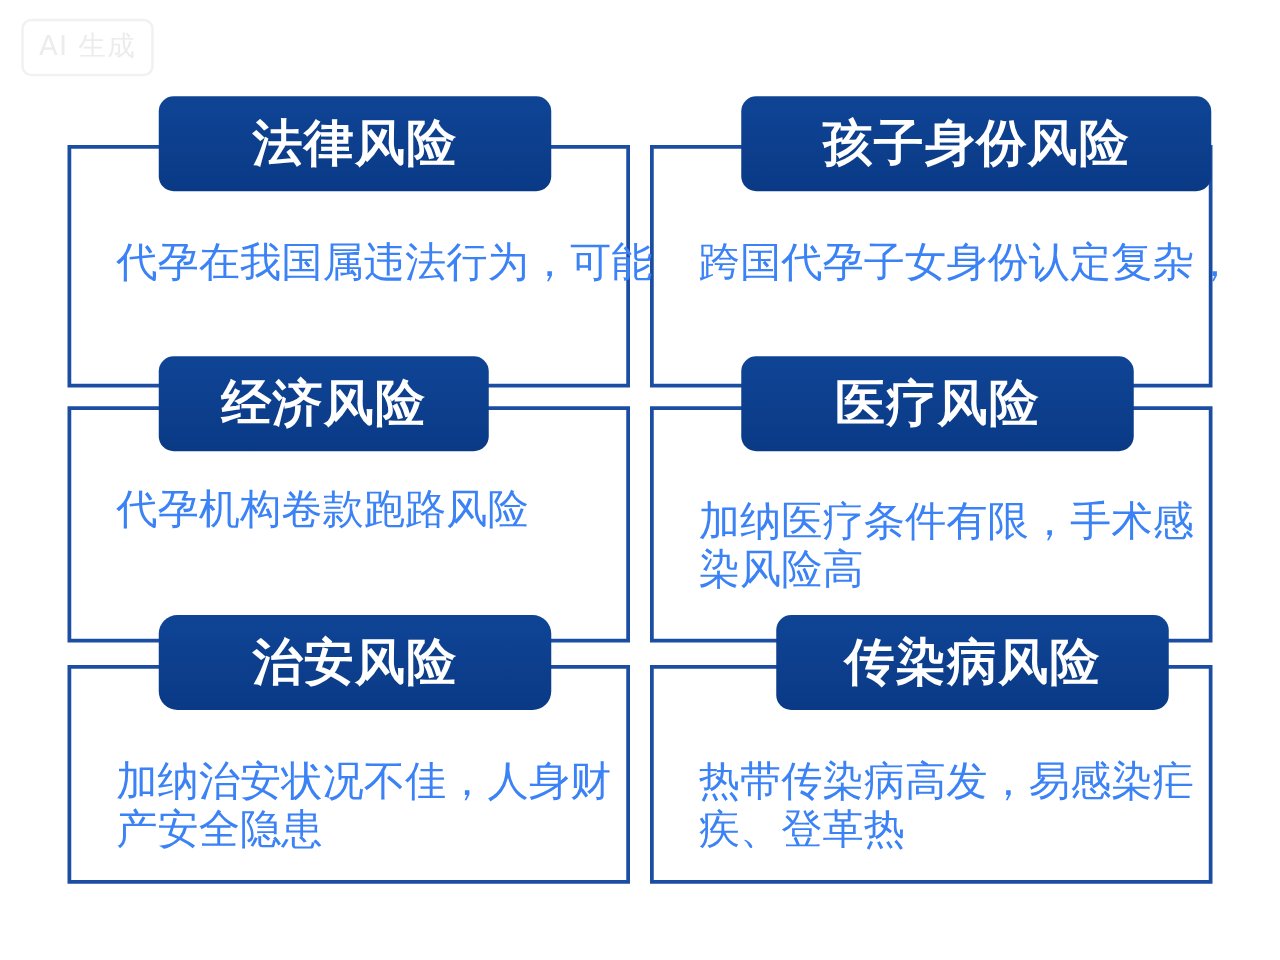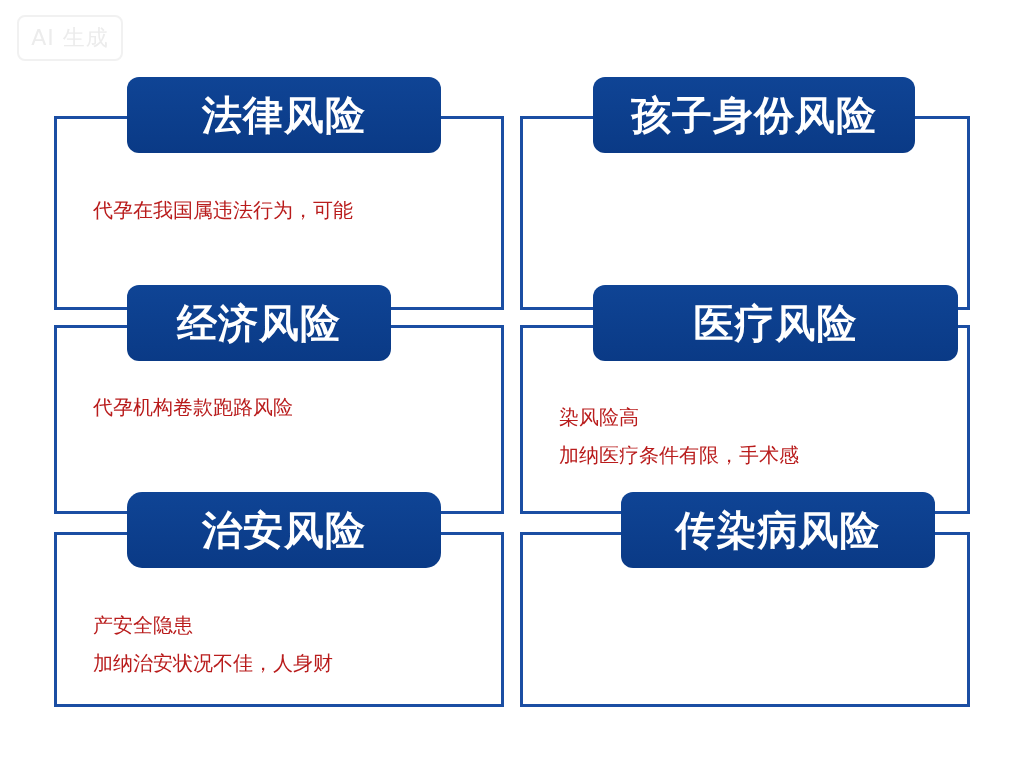--- a/index.html
+++ b/index.html
@@ -47,60 +47,65 @@
     font-weight: bold;
     font-size: 40px;
     text-align: center;
     line-height: 76px;
     height: 76px;
     letter-spacing: 1px;
     z-index: 2;
   }
   .desc {
     position: absolute;
-    color: #b91c1c;
-    font-size: 20px;
+    color: #3b82f6;
+    font-size: 33px;
     line-height: 38px;
     z-index: 1;
   }
 </style>
 </head>
 <body>
 
 <div class="canvas">
 
   <div class="watermark">AI 生成</div>
 
   <div class="card" style="left:54px; top:116px; width:450px; height:194px;"></div>
-  <div class="pill" style="left:127px; top:77px; width:314px;">法律风险</div>
+  <div class="pill" style="left:127px; top:77px; width:314px;font-family:Liberation Serif, serif;">法律风险</div>
   <div class="desc" style="left:93px; top:191px;">
     <div>代孕在我国属违法行为，可能</div>
   </div>
 
   <div class="card" style="left:520px; top:116px; width:450px; height:194px;"></div>
-  <div class="pill" style="left:593px; top:77px; width:322px;">孩子身份风险</div>
+  <div class="pill" style="left:593px; top:77px; width:376px;">孩子身份风险</div>
   <div class="desc" style="left:559px; top:191px;">
+    <div>跨国代孕子女身份认定复杂，</div>
   </div>
 
   <div class="card" style="left:54px; top:325px; width:450px; height:189px;"></div>
   <div class="pill" style="left:127px; top:285px; width:264px;">经济风险</div>
   <div class="desc" style="left:93px; top:388px;">
     <div>代孕机构卷款跑路风险</div>
   </div>
 
   <div class="card" style="left:520px; top:325px; width:450px; height:189px;"></div>
-  <div class="pill" style="left:593px; top:285px; width:365px;">医疗风险</div>
+  <div class="pill" style="left:593px; top:285px; width:314px;">医疗风险</div>
   <div class="desc" style="left:559px; top:398px;">
+    <div>加纳医疗条件有限，手术感</div>
     <div>染风险高</div>
-    <div>加纳医疗条件有限，手术感</div>
   </div>
 
   <div class="card" style="left:54px; top:532px; width:450px; height:175px;"></div>
   <div class="pill" style="left:127px; top:492px; width:314px;border-radius:15px;">治安风险</div>
   <div class="desc" style="left:93px; top:606px;">
+    <div>加纳治安状况不佳，人身财</div>
     <div>产安全隐患</div>
-    <div>加纳治安状况不佳，人身财</div>
   </div>
 
   <div class="card" style="left:520px; top:532px; width:450px; height:175px;"></div>
   <div class="pill" style="left:593px; top:492px; width:314px;margin-left:28px;">传染病风险</div>
+  <div class="desc" style="left:559px; top:606px;">
+    <div>热带传染病高发，易感染疟</div>
+    <div>疾、登革热</div>
+  </div>
 
 </div>
 
 </body></html>

